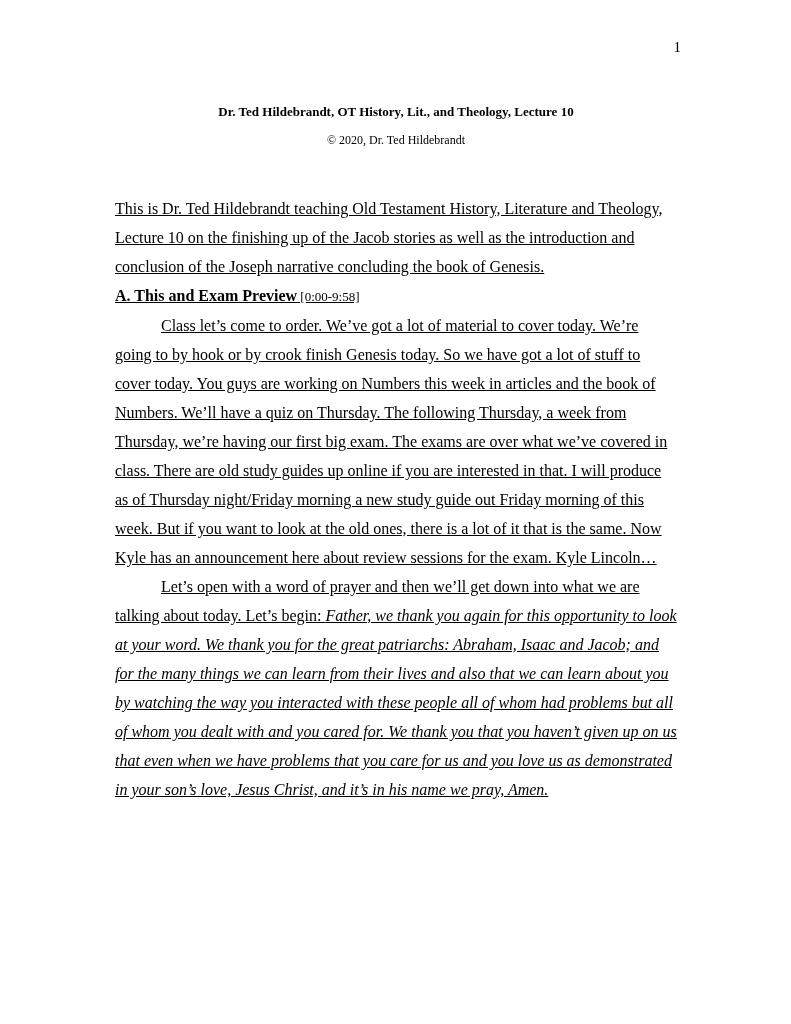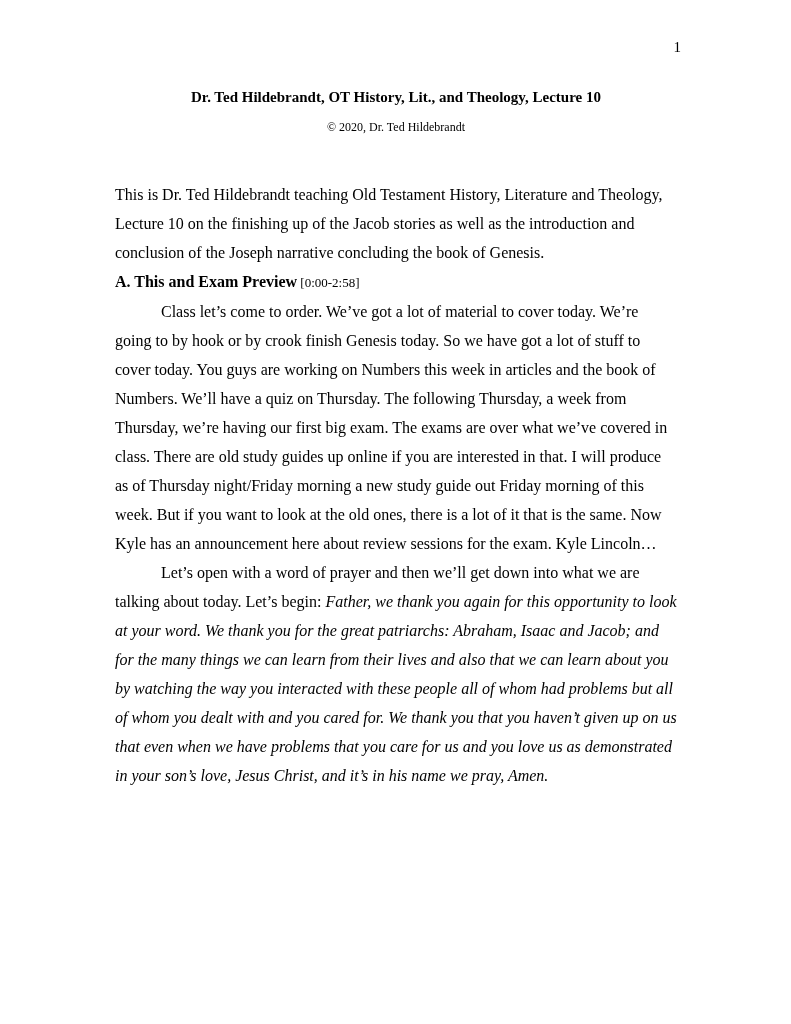--- a/index.html
+++ b/index.html
@@ -26,35 +26,36 @@
   }
   .content {
     position: absolute;
     top: 88px;
     left: 115px;
     width: 562px;
   }
   .doc-title {
     text-align: center;
     font-weight: bold;
-    font-size: 15px;
+    font-size: 13px;
     line-height: 1.25;
-    margin: 0 0 8px 0;
+    margin: 16px 0 8px 0;
   }
   .copyright {
     text-align: center;
     font-size: 12px;
     line-height: 1.2;
     margin: 13px 0 46px 0;
   }
   .body-text p {
     margin: 0;
     font-size: 16px;
     line-height: 29px;
     text-align: left;
+    text-decoration: underline;
   }
   .first-line-indent {
     text-indent: 46px;
   }
   .section-heading {
     text-align: center;
     font-weight: bold;
     font-size: 16px;
     line-height: 29px;
     margin: 0;
@@ -77,21 +78,21 @@
   <div class="content">
 
     <h1 class="doc-title">Dr. Ted Hildebrandt, OT History, Lit., and Theology, Lecture 10</h1>
 
     <div class="copyright">© 2020, Dr. Ted Hildebrandt</div>
 
     <div class="body-text">
 
       <p>This is Dr. Ted Hildebrandt teaching Old Testament History, Literature and Theology, Lecture 10 on the finishing up of the Jacob stories as well as the introduction and conclusion of the Joseph narrative concluding the book of Genesis.</p>
 
-      <p class="section-heading"><span>A.  This and Exam Preview</span><span class="section-timestamp"> [0:00-2:58]</span></p>
+      <p class="section-heading"><span>A.  This and Exam Preview</span><span class="section-timestamp"> [0:00-9:58]</span></p>
 
       <p class="first-line-indent">Class let’s come to order.  We’ve got a lot of material to cover today.  We’re going to by hook or by crook finish Genesis today. So we have got a lot of stuff to cover today.  You guys are working on Numbers this week in articles and the book of Numbers. We’ll have a quiz on Thursday.  The following Thursday, a week from Thursday, we’re having our first big exam. The exams are over what we’ve covered in class.  There are old study guides up online if you are interested in that.  I will produce as of Thursday night/Friday morning a new study guide out Friday morning of this week.  But if you want to look at the old ones, there is a lot of it that is the same.  Now Kyle has an announcement here about review sessions for the exam.  Kyle Lincoln…</p>
 
       <p class="first-line-indent"><span>Let’s open with a word of prayer and then we’ll get down into what we are talking about today. Let’s begin:  </span><span class="italic-segment">Father, we thank you again for this opportunity to look at your word. We thank you for the great patriarchs: Abraham, Isaac and Jacob; and for the many things we can learn from their lives and also that we can learn about you by watching the way you interacted with these people all of whom had problems but all of whom you dealt with and you cared for. We thank you that you haven’t given up on us that even when we have problems that you care for us and you love us as demonstrated in your son’s love, Jesus Christ, and it’s in his name we pray, Amen.</span></p>
 
     </div>
   </div>
 </div>
 
 </body></html>

